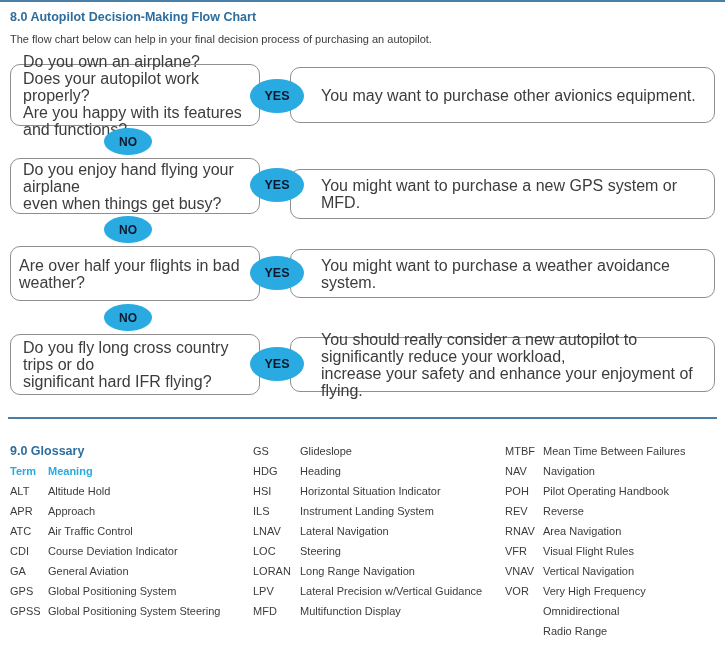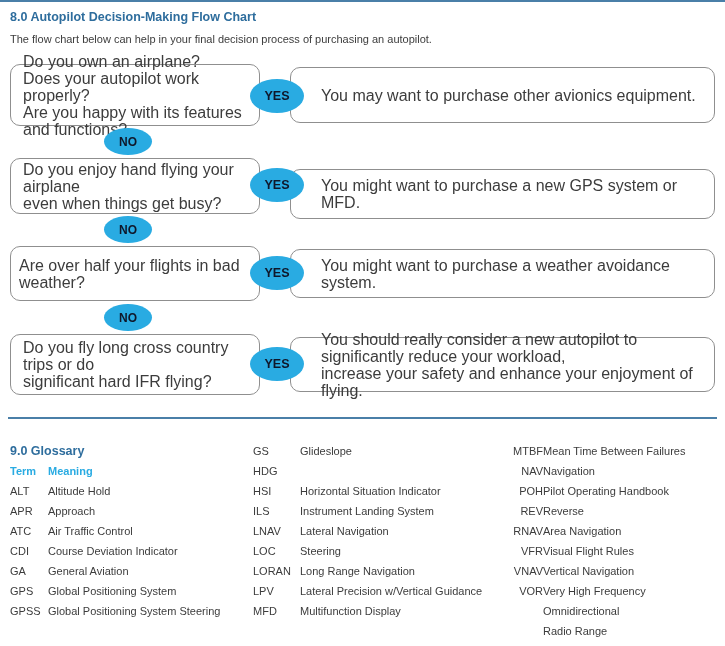--- a/index.html
+++ b/index.html
@@ -66,21 +66,21 @@
   .gcol-2{left:253px;width:252px;}
   .gcol-3{left:505px;width:212px;}
   .g-row{
     min-height:20px;line-height:20px;
     display:flex;align-items:flex-start;
     font-size:11px;
   }
   .g-term{flex:0 0 auto;color:#3c3c3c;}
   .gcol-1 .g-term{width:38px;}
   .gcol-2 .g-term{width:47px;}
-  .gcol-3 .g-term{width:38px;text-align:right;}
+  .gcol-3 .g-term{width:38px;}
   .g-meaning{flex:1;white-space:pre-line;color:#3c3c3c;}
   .g-head .g-term,.g-head .g-meaning{color:#29abe2;font-weight:bold;}
   .h9{
     font-size:12.5px;font-weight:bold;color:#2e6d9d;margin:0;
     line-height:20px;
   }
 </style>
 </head>
 <body>
 
@@ -169,20 +169,21 @@
   </div>
 </div>
 
 <div class="gcol gcol-2">
   <div class="g-row">
     <span class="g-term">GS</span>
     <span class="g-meaning">Glideslope</span>
   </div>
   <div class="g-row">
     <span class="g-term">HDG</span>
+    <span class="g-meaning">Heading</span>
   </div>
   <div class="g-row">
     <span class="g-term">HSI</span>
     <span class="g-meaning">Horizontal Situation Indicator</span>
   </div>
   <div class="g-row">
     <span class="g-term">ILS</span>
     <span class="g-meaning">Instrument Landing System</span>
   </div>
   <div class="g-row">

